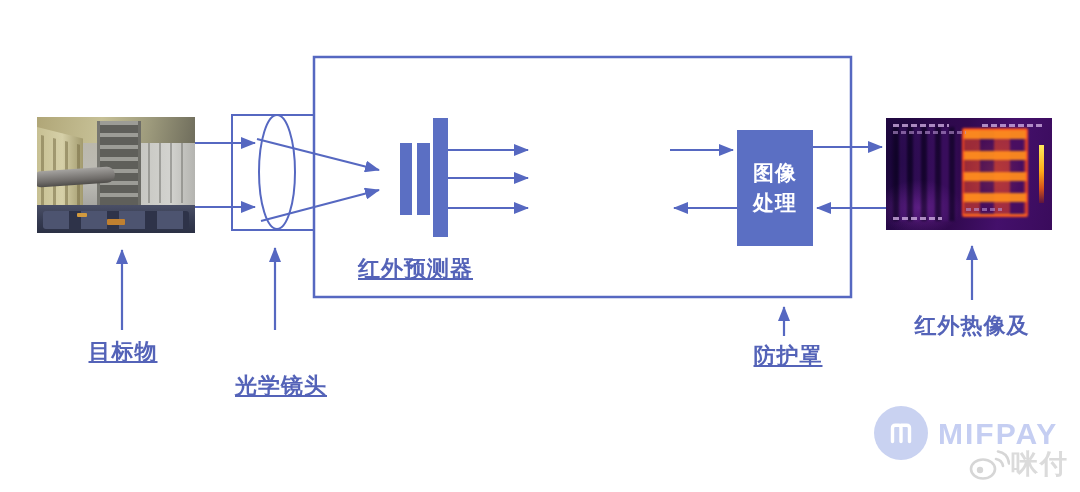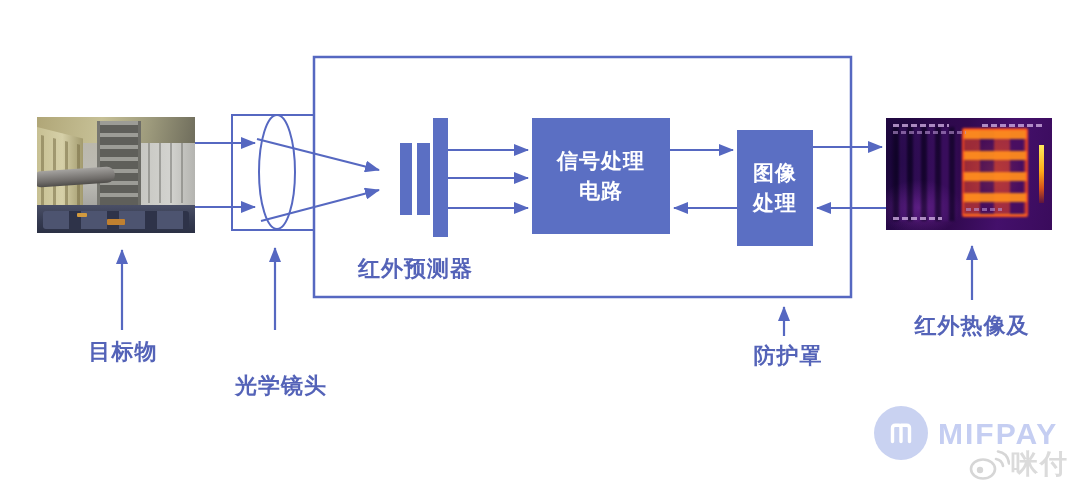--- a/index.html
+++ b/index.html
@@ -5,21 +5,21 @@
   html,body{margin:0;padding:0;background:#fff;}
   #canvas{
     position:relative;width:1080px;height:492px;background:#ffffff;
     font-family:"Liberation Sans","DejaVu Sans",sans-serif;overflow:hidden;
   }
   svg.layer{position:absolute;left:0;top:0;width:1080px;height:492px;}
 
   
   .dlabel{
     position:absolute;color:#5463B8;font-weight:700;font-size:22px;
-    white-space:nowrap;letter-spacing:1px;
+    white-space:nowrap;letter-spacing:1px;text-decoration:underline;
   }
   .dlabel.center{transform:translateX(-50%);}
 
   
   .pbox{
     position:absolute;background:#5B6FC3;color:#ffffff;font-weight:700;
     font-size:21px;line-height:1.45;display:flex;flex-direction:column;
     align-items:center;justify-content:center;letter-spacing:1px;text-align:center;
   }
   #signal-box{left:532px;top:118px;width:138px;height:116px;}
@@ -150,24 +150,20 @@
     <div class="ph-wall-left"></div>
     <div class="ph-wall-left-beams"></div>
     <div class="ph-tower"></div>
     <div class="ph-floor"></div>
     <div class="ph-floor-machines"></div>
     <div class="ph-accent1"></div>
     <div class="ph-accent2"></div>
     <div class="ph-pipe"></div>
   </div>
 
-  <div class="pbox" id="signal-box">
-    <span>信号处理</span>
-    <span>电路</span>
-  </div>
   <div class="pbox" id="image-box">
     <span>图像</span>
     <span>处理</span>
   </div>
 
   <div class="thermal">
     <div class="th-left-bands"></div>
     <div class="th-grid-glow"></div>
     <div class="th-grid"></div>
     <div class="th-scale"></div>

